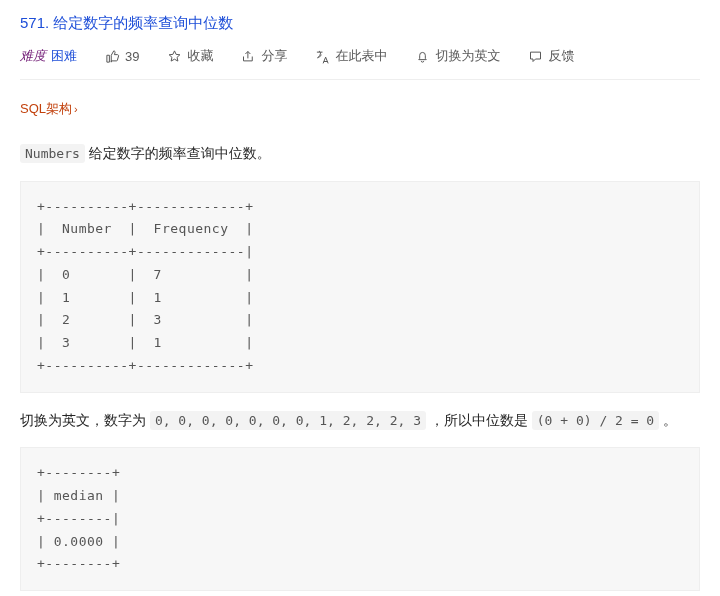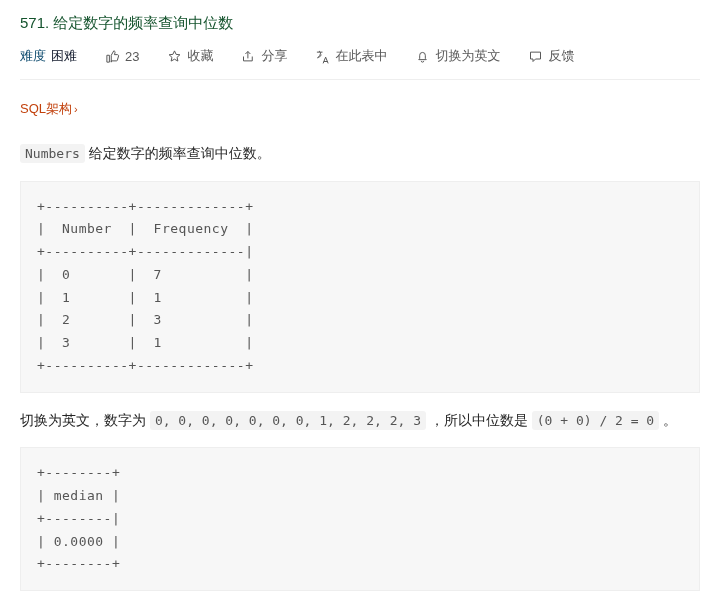--- a/index.html
+++ b/index.html
@@ -9,36 +9,36 @@
     background: #fff;
     color: #262626;
     width: 720px;
     font-size: 14px;
     position: relative;
   }
   .wrap { padding: 10px 20px 16px 20px; }
   .title {
     font-size: 15px;
     font-weight: 500;
-    color: #14532d;
+    color: #1d4ed8;
     margin: 4px 0 14px 0;
   }
   .meta-row {
     display: flex;
     align-items: center;
     gap: 28px;
     font-size: 13px;
     color: #595959;
     border-bottom: 1px solid #eee;
     padding-bottom: 14px;
     margin-bottom: 14px;
   }
   .meta-item { display: inline-flex; align-items: center; gap: 5px; cursor: pointer; }
-  .diff-label { color: #0c4a6e; }
-  .diff-value { color: #0f172a; }
+  .diff-label { color: #701a75; font-style: italic; }
+  .diff-value { color: #1d4ed8; }
   .icon svg { width: 15px; height: 15px; display: block; stroke: #595959; stroke-width: 1.6; fill: none; }
   .schema-link { color: #c2410c; font-size: 13px; margin: 6px 0 10px 0; cursor: pointer; display:inline-flex; align-items:center; gap:2px;}
   .schema-link .chev { font-size: 11px; }
   .content-line { margin: 12px 0; color: #262626; line-height: 1.9; }
   .code-inline {
     font-family: ui-monospace, SFMono-Regular, Menlo, Consolas, monospace;
     background: #f3f3f3;
     padding: 2px 5px;
     border-radius: 3px;
     font-size: 13px;
@@ -68,21 +68,21 @@
     <span class="meta-item">
       <span class="diff-label">难度</span>
       <span class="diff-value">困难</span>
     </span>
     <span class="meta-item">
       <span class="icon">
         <svg viewBox="0 0 24 24">
             <path d="M7 10v11H3V10h4zm3 11V10l4-7c1.5 0 2.5 1.5 2 3l-1 3h5c1 0 2 1 1.7 2.2l-2 7c-.2.9-1 .8-1.7.8H10z"></path>
           </svg>
       </span>
-      <span>23</span>
+      <span>39</span>
     </span>
     <span class="meta-item">
       <span class="icon">
         <svg viewBox="0 0 24 24">
             <path d="M12 3l2.6 5.6 6 .6-4.5 4.1 1.3 6-5.4-3-5.4 3 1.3-6L3.4 9.2l6-.6L12 3z"></path>
           </svg>
       </span>
       <span>收藏</span>
     </span>
     <span class="meta-item">

